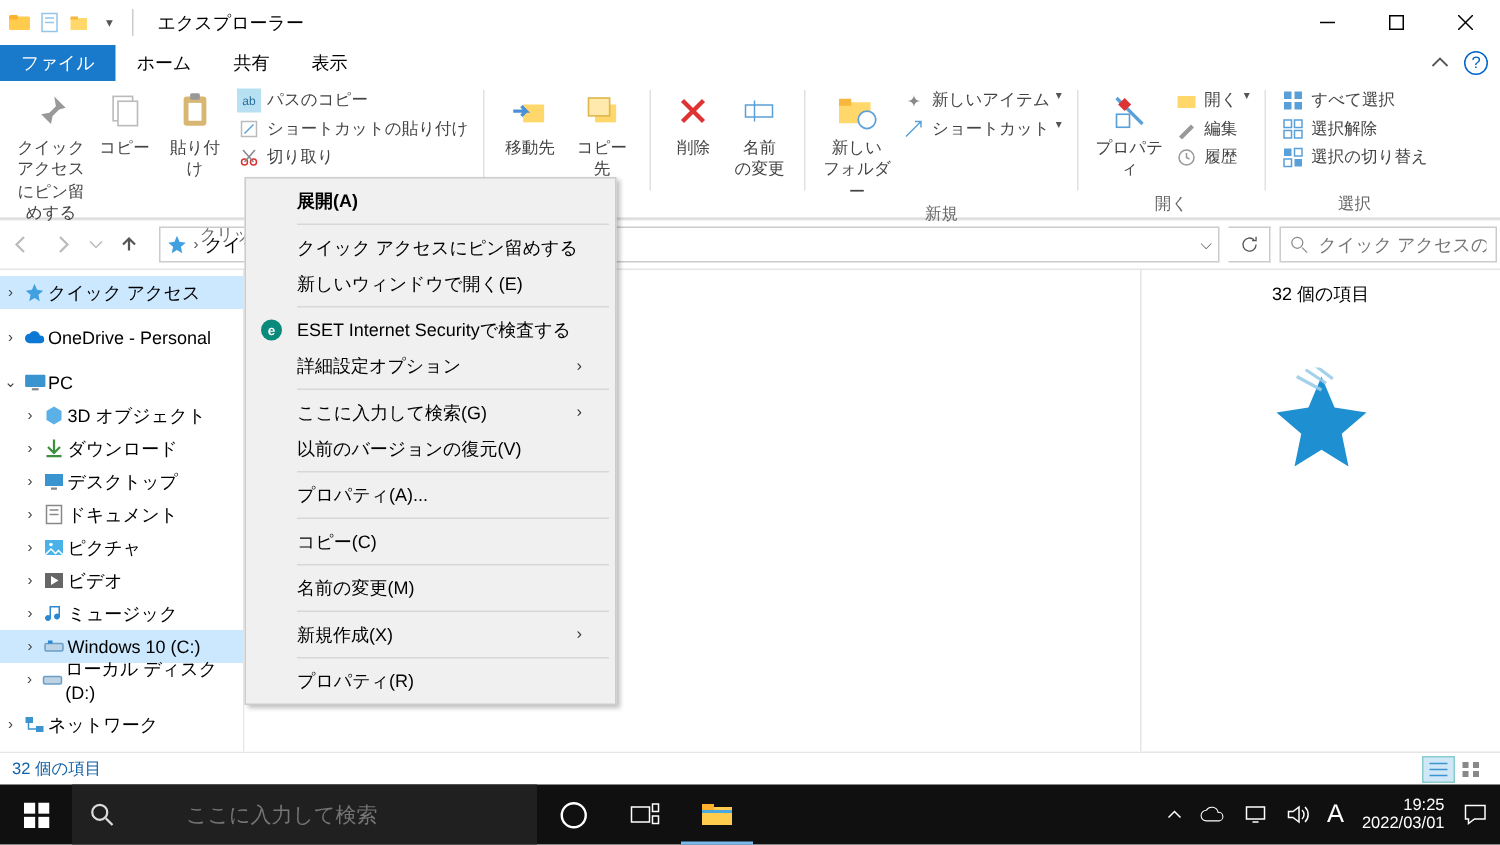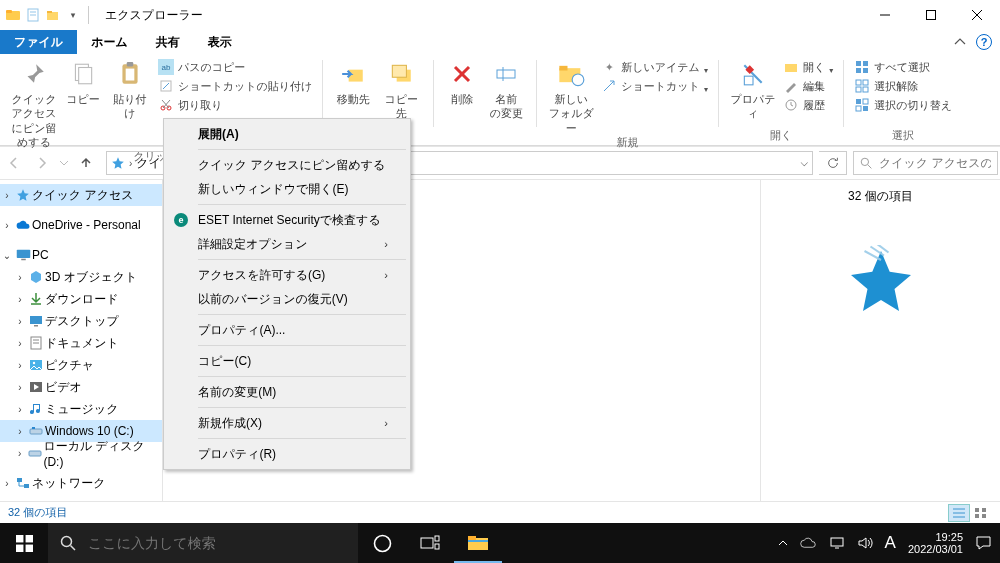--- a/index.html
+++ b/index.html
@@ -8,37 +8,37 @@
   
   .titlebar { height: 30px; display: flex; align-items: center; background: #fff; }
   .titlebar .sys-icons { display: flex; align-items: center; gap: 2px; padding: 0 4px; }
   .titlebar .sys-icons span { width: 18px; height: 18px; display: flex; align-items: center; justify-content: center; }
   .qat-sep { width: 1px; height: 18px; background: #ccc; margin: 0 4px; }
   .titlebar .title-text { padding-left: 8px; font-size: 12px; }
   .winbtns { margin-left: auto; display: flex; }
   .winbtn { width: 46px; height: 30px; display: flex; align-items: center; justify-content: center; color: #000; }
 
   
-  .tabbar { height: 24px; display: flex; align-items: stretch; background: #fff; position: relative; font-weight: bold; }
+  .tabbar { height: 24px; display: flex; align-items: stretch; background: #fff; position: relative; }
   .tab { padding: 0 14px; display: flex; align-items: center; height: 24px; font-size: 12px; }
   .tab.file { background: #1979ca; color: #fff; }
 
   .tabbar .right { margin-left: auto; display: flex; align-items: center; padding-right: 8px; gap: 10px; }
 
   
   .ribbon { height: 92px; background: #fff; display: flex; position: relative; border-bottom: 1px solid #dadada; }
   .rgroup { display: flex; flex-direction: column; align-items: center; padding: 2px 10px 0 10px; position: relative; }
   .rgroup .body { flex: 1; display: flex; align-items: flex-start; gap: 6px; }
   .rgroup .label { font-size: 11px; color: #666; padding-bottom: 2px; }
   .rsep { width: 1px; background: #e1e1e1; margin: 6px 0 18px 0; }
   .bigbtn { display: flex; flex-direction: column; align-items: center; width: 48px; padding-top: 2px; color: #444; }
   .bigbtn .ico { width: 32px; height: 32px; display: flex; align-items: center; justify-content: center; color: #777; }
   .bigbtn .lbl { font-size: 11px; text-align: center; line-height: 1.3; margin-top: 2px; white-space: pre-line; }
   .smallstack { display: flex; flex-direction: column; gap: 3px; padding-top: 3px; }
-  .smallbtn { display: flex; align-items: flex-end; gap: 4px; font-size: 11px; color: #444; }
+  .smallbtn { display: flex; align-items: flex-start; gap: 4px; font-size: 11px; color: #444; }
   .smallbtn .sico { width: 16px; height: 16px; display: flex; align-items: center; justify-content: center; color: #888; }
 
   .blue-accent { color: #1e90d2; }
 
   
   .navrow { height: 34px; display: flex; align-items: center; background: #fff; border-top: 1px solid #e5e5e5; border-bottom: 1px solid #e5e5e5; }
   .navrow .navbtn { width: 28px; height: 28px; display: flex; align-items: center; justify-content: center; color: #777; }
   .navrow .navbtn.disabled { color: #bbb; }
 
   .addressbar { flex: 1; height: 24px; border: 1px solid #ccc; margin: 0 6px; display: flex; align-items: center; padding: 0 4px; gap: 4px; position: relative; }
@@ -75,21 +75,21 @@
   
   .statusbar { height: 22px; border-top: 1px solid #e5e5e5; display: flex; align-items: center; font-size: 11px; color: #1060a8; padding: 0 8px; }
   .statusbar .layoutbtns { margin-left: auto; display: flex; gap: 0; }
   .statusbar .layoutbtns span { width: 22px; height: 18px; display: flex; align-items: center; justify-content: center; border: 1px solid transparent; color: #666; }
   .statusbar .layoutbtns span:first-child { background: #d0e7f8; border-color: #8cc; }
 
   
   .taskbar { position: absolute; left: 0; right: 0; bottom: 0; height: 40px; background: #101010; display: flex; align-items: stretch; color: #fff; }
   .taskbar .start { width: 48px; display: flex; align-items: center; justify-content: center; }
   .taskbar .search { flex: 0 0 310px; background: #202020; display: flex; align-items: center; padding: 0 12px; gap: 12px; color: #ddd; font-size: 14px; }
-  .taskbar .search input { background: transparent; border: none; color: #bef264; font-size: 14px; outline: none; width: 100%; }
+  .taskbar .search input { background: transparent; border: none; color: #bef264; font-size: 14px; outline: none; width: 100%; margin-left: 36px; }
   .taskbar .tbtn { width: 48px; display: flex; align-items: center; justify-content: center; }
   .taskbar .explorer-active { border-bottom: 2px solid #76b9ed; }
   .taskbar .tray { margin-left: auto; display: flex; align-items: center; gap: 12px; padding: 0 8px; }
   .taskbar .tray .clock { text-align: right; font-size: 11px; line-height: 1.1; }
 
   svg { display: block; }
 </style>
 </head>
 <body>
 
@@ -601,21 +601,21 @@
         </svg>
       </span>
     <span>ESET Internet Securityで検査する</span>
   </div>
   <div class="ctxitem">
       <span>詳細設定オプション</span>
       <span class="arrow">›</span>
     </div>
   <div class="ctxsep"></div>
   <div class="ctxitem">
-      <span>アクセスを許可する(G)</span>
+      <span>ここに入力して検索(G)</span>
       <span class="arrow">›</span>
     </div>
   <div class="ctxitem">
       <span>以前のバージョンの復元(V)</span>
     </div>
   <div class="ctxsep"></div>
   <div class="ctxitem">
       <span>プロパティ(A)...</span>
     </div>
   <div class="ctxsep"></div>

